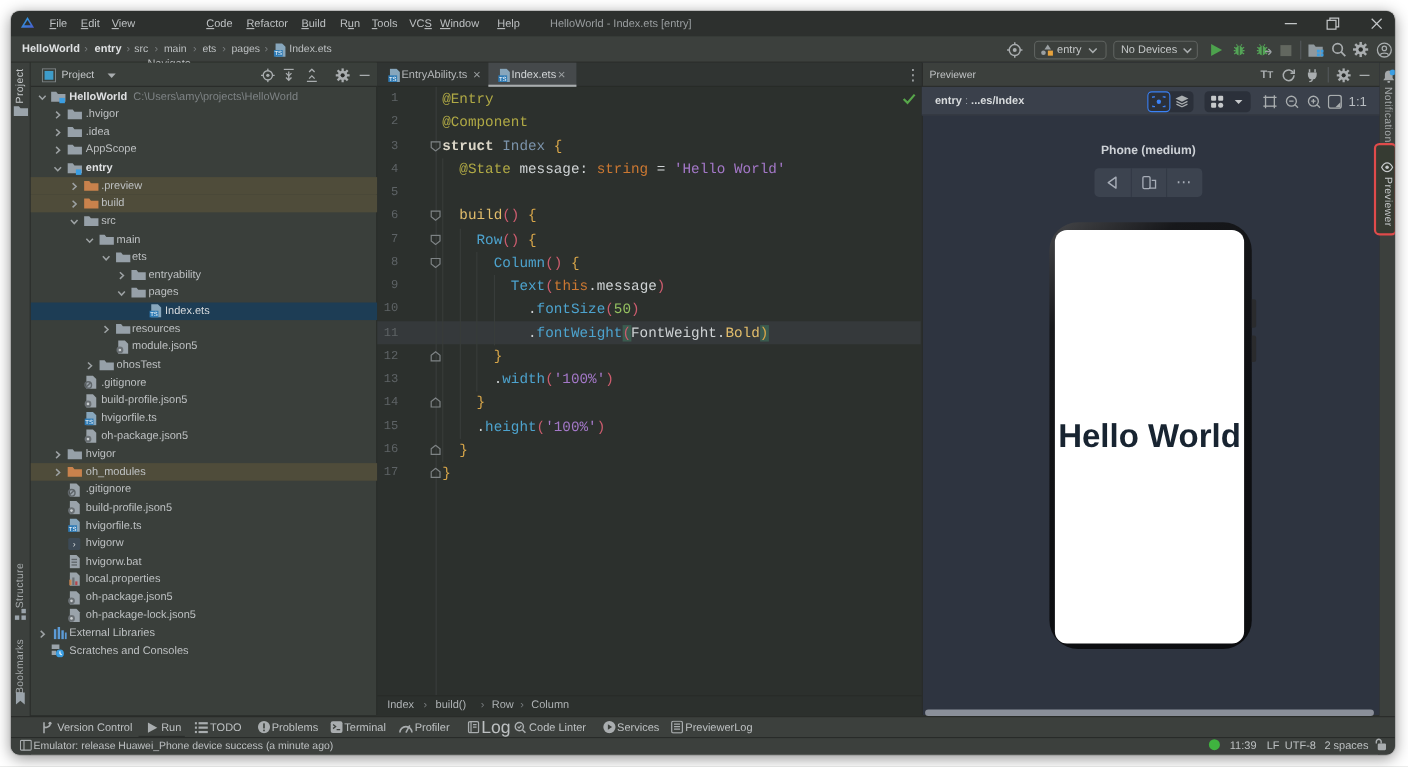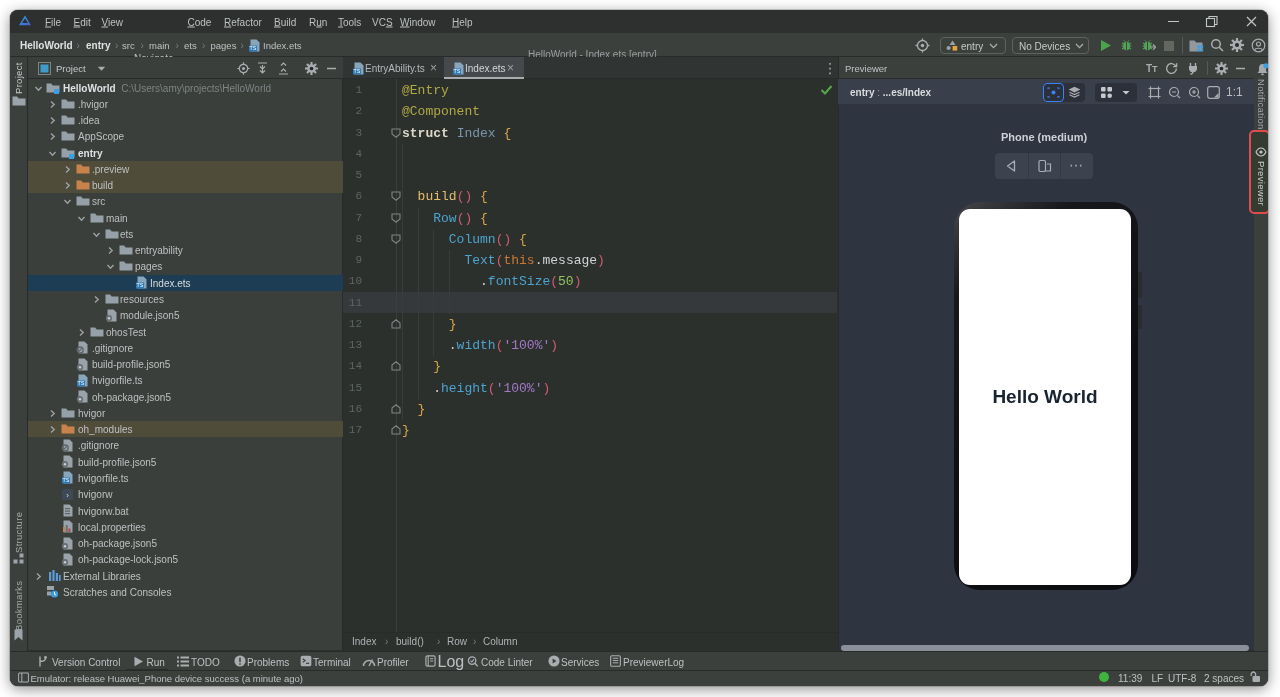--- a/index.html
+++ b/index.html
@@ -42,21 +42,21 @@
 <div class="t" style="left:101.5px;top:22px;color:#BDC0C2;"><span style="text-decoration:underline">V</span>iew</div>
 <div class="t" style="left:134px;top:22px;color:#BDC0C2;margin-top:36px;"><span style="text-decoration:underline">N</span>avigate</div>
 <div class="t" style="left:187.5px;top:22px;color:#BDC0C2;"><span style="text-decoration:underline">C</span>ode</div>
 <div class="t" style="left:224px;top:22px;color:#BDC0C2;"><span style="text-decoration:underline">R</span>efactor</div>
 <div class="t" style="left:274px;top:22px;color:#BDC0C2;"><span style="text-decoration:underline">B</span>uild</div>
 <div class="t" style="left:309px;top:22px;color:#BDC0C2;">R<span style="text-decoration:underline">u</span>n</div>
 <div class="t" style="left:338px;top:22px;color:#BDC0C2;"><span style="text-decoration:underline">T</span>ools</div>
 <div class="t" style="left:372px;top:22px;color:#BDC0C2;">VC<span style="text-decoration:underline">S</span></div>
 <div class="t" style="left:400px;top:22px;color:#BDC0C2;"><span style="text-decoration:underline">W</span>indow</div>
 <div class="t" style="left:452px;top:22px;color:#BDC0C2;"><span style="text-decoration:underline">H</span>elp</div>
-<div class="t" style="left:528px;top:21.5px;color:#9A9EA0;margin-top:32px;">HelloWorld - Index.ets [entry]</div>
+<div class="t" style="left:500px;top:21.5px;color:#9A9EA0;">HelloWorld - Index.ets [entry]</div>
 <svg class="ic" style="left:1167px;top:15px" width="13" height="13" viewBox="0 0 13 13">
         <line x1="1" y1="6.5" x2="12" y2="6.5" stroke="#C3C6C8" stroke-width="1.2"></line>
       </svg>
 <svg class="ic" style="left:1205px;top:15px" width="13" height="13" viewBox="0 0 13 13">
         <rect x="1.5" y="3.5" width="8" height="8" fill="none" stroke="#C3C6C8" stroke-width="1.1"></rect>
         <path d="M4 3.5 V1.5 H12 V9.5 H9.5" fill="none" stroke="#C3C6C8" stroke-width="1.1"></path>
       </svg>
 <svg class="ic" style="left:1245px;top:15px" width="13" height="13" viewBox="0 0 13 13">
         <path d="M2 2 L11 11 M11 2 L2 11" stroke="#C3C6C8" stroke-width="1.2"></path>
       </svg>
@@ -512,25 +512,27 @@
 <svg class="ic" style="left:391px;top:425.0px" width="10" height="10" viewBox="0 0 10 10">
         <path d="M1 4 L5 0.8 L9 4 V9 H1 Z" fill="none" stroke="#7E8385" stroke-width="1.1"></path>
       </svg>
 <div class="" style="left:402.0px;top:143.75px;width:1px;height:276.25px;background:#383C3A;"></div>
 <div class="" style="left:417.6px;top:207.5px;width:1px;height:191.25px;background:#383C3A;"></div>
 <div class="" style="left:433.2px;top:228.75px;width:1px;height:127.5px;background:#383C3A;"></div>
 <div class="" style="left:448.8px;top:250.0px;width:1px;height:63.75px;background:#383C3A;"></div>
 <div class="t m" style="left:402px;top:90.0px;color:#CFD3D5;"><span style="color:#B0A945">@Entry</span></div>
 <div class="t m" style="left:402px;top:111.25px;color:#CFD3D5;"><span style="color:#B0A945">@Component</span></div>
 <div class="t m" style="left:402px;top:132.5px;color:#CFD3D5;"><span style="color:#DCD7C8;font-weight:bold">struct</span> <span style="color:#7C94AC">Index</span> <span style="color:#D9A74A">{</span></div>
+<div class="t m" style="left:402px;top:153.75px;color:#CFD3D5;">&nbsp;&nbsp;<span style="color:#B0A945">@State</span> message: <span style="color:#CC7832">string</span> = <span style="color:#A478C8">'Hello World'</span></div>
 <div class="t m" style="left:402px;top:196.25px;color:#CFD3D5;">&nbsp;&nbsp;<span style="color:#E3BE6C">build</span><span style="color:#CC5C6E">()</span> <span style="color:#D9A74A">{</span></div>
 <div class="t m" style="left:402px;top:217.5px;color:#CFD3D5;">&nbsp;&nbsp;&nbsp;&nbsp;<span style="color:#4DA3CE">Row</span><span style="color:#CC5C6E">()</span> <span style="color:#D9A74A">{</span></div>
 <div class="t m" style="left:402px;top:238.75px;color:#CFD3D5;">&nbsp;&nbsp;&nbsp;&nbsp;&nbsp;&nbsp;<span style="color:#4DA3CE">Column</span><span style="color:#CC5C6E">()</span> <span style="color:#D9A74A">{</span></div>
 <div class="t m" style="left:402px;top:260.0px;color:#CFD3D5;">&nbsp;&nbsp;&nbsp;&nbsp;&nbsp;&nbsp;&nbsp;&nbsp;<span style="color:#4DA3CE">Text</span><span style="color:#CC5C6E">(</span><span style="color:#CC7832;font-weight:normal">this</span>.message<span style="color:#CC5C6E">)</span></div>
 <div class="t m" style="left:402px;top:281.25px;color:#CFD3D5;">&nbsp;&nbsp;&nbsp;&nbsp;&nbsp;&nbsp;&nbsp;&nbsp;&nbsp;&nbsp;.<span style="color:#4DA3CE">fontSize</span><span style="color:#CC5C6E">(</span><span style="color:#95C060">50</span><span style="color:#CC5C6E">)</span></div>
+<div class="t m" style="left:402px;top:302.5px;color:#CFD3D5;">&nbsp;&nbsp;&nbsp;&nbsp;&nbsp;&nbsp;&nbsp;&nbsp;&nbsp;&nbsp;.<span style="color:#4DA3CE">fontWeight</span><span style="background:#3A5B4F;color:#CC5C6E">(</span>FontWeight.<span style="color:#E3BE6C">Bold</span><span style="background:#3A5B4F;color:#D9A74A">)</span></div>
 <div class="t m" style="left:402px;top:323.75px;color:#CFD3D5;">&nbsp;&nbsp;&nbsp;&nbsp;&nbsp;&nbsp;<span style="color:#D9A74A">}</span></div>
 <div class="t m" style="left:402px;top:345.0px;color:#CFD3D5;">&nbsp;&nbsp;&nbsp;&nbsp;&nbsp;&nbsp;.<span style="color:#4DA3CE">width</span><span style="color:#CC5C6E">(</span><span style="color:#A478C8">'100%'</span><span style="color:#CC5C6E">)</span></div>
 <div class="t m" style="left:402px;top:366.25px;color:#CFD3D5;">&nbsp;&nbsp;&nbsp;&nbsp;<span style="color:#D9A74A">}</span></div>
 <div class="t m" style="left:402px;top:387.5px;color:#CFD3D5;">&nbsp;&nbsp;&nbsp;&nbsp;.<span style="color:#4DA3CE">height</span><span style="color:#CC5C6E">(</span><span style="color:#A478C8">'100%'</span><span style="color:#CC5C6E">)</span></div>
 <div class="t m" style="left:402px;top:408.75px;color:#CFD3D5;">&nbsp;&nbsp;<span style="color:#D9A74A">}</span></div>
 <div class="t m" style="left:402px;top:430.0px;color:#CFD3D5;"><span style="color:#D9A74A">}</span></div>
 <svg class="ic" style="left:820px;top:84px" width="13" height="12" viewBox="0 0 13 12">
         <path d="M1.5 6 L5 9.5 L11.5 2" fill="none" stroke="#57A64A" stroke-width="2"></path>
       </svg>
 <div class="" style="left:343px;top:632px;width:495px;height:18px;background:#2C302D;border-top:1px solid #282B29;"></div>
@@ -628,21 +630,21 @@
       </svg>
 <svg class="ic" style="left:1037px;top:159px" width="15" height="14" viewBox="0 0 15 14">
         <rect x="2" y="1.5" width="6.5" height="11" rx="1.2" fill="none" stroke="#A7ADB7" stroke-width="1.2"></rect>
         <path d="M10 5 h3.5 v7 h-6" fill="none" stroke="#A7ADB7" stroke-width="1.2"></path>
       </svg>
 <div class="t" style="left:1069px;top:165px;color:#A7ADB7;font-size:14px;">⋯</div>
 <div class="" style="left:953.5px;top:202px;width:184.5px;height:388px;background:linear-gradient(140deg,#46474a 0%,#17181b 18%,#0e0f12 55%,#0c0d10 100%);border-radius:26px;"></div>
 <div class="" style="left:1138px;top:272px;width:3.5px;height:26px;background:#2A2B2D;border-radius:0 2px 2px 0;"></div>
 <div class="" style="left:1138px;top:305px;width:3.5px;height:24px;background:#2A2B2D;border-radius:0 2px 2px 0;"></div>
 <div class="" style="left:959px;top:208.5px;width:171.5px;height:376px;background:#fff;border-radius:11px;"></div>
-<div class="t" style="left:1045px;top:396.5px;color:#182431;font-weight:bold;font-size:19px;transform:translate(-50%,-50%);">Hello World</div>
+<div class="t" style="left:1045px;top:396.5px;color:#182431;font-weight:bold;font-size:30px;transform:translate(-50%,-50%);">Hello World</div>
 <div class="" style="left:840.5px;top:645px;width:408px;height:5.5px;background:#8A8F99;border-radius:3px;"></div>
 <svg class="ic" style="left:37px;top:655px" width="12" height="13" viewBox="0 0 12 13">
         <path d="M3 1.5 V11.5 M3 5 C3 7.5 8.5 6 8.5 3.5" fill="none" stroke="#A9ADAF" stroke-width="1.4"></path>
         <circle cx="8.5" cy="2.5" r="1.4" fill="#A9ADAF"></circle>
       </svg>
 <div class="t" style="left:52px;top:661.5px;color:#BDC0C2;font-size:10px;">Version Control</div>
 <svg class="ic" style="left:133px;top:656px" width="11" height="11" viewBox="0 0 11 11">
         <path d="M1.5 0.8 L10 5.5 L1.5 10.2 Z" fill="#A9ADAF"></path>
       </svg>
 <div class="t" style="left:146.5px;top:661.5px;color:#BDC0C2;font-size:10px;">Run</div>

